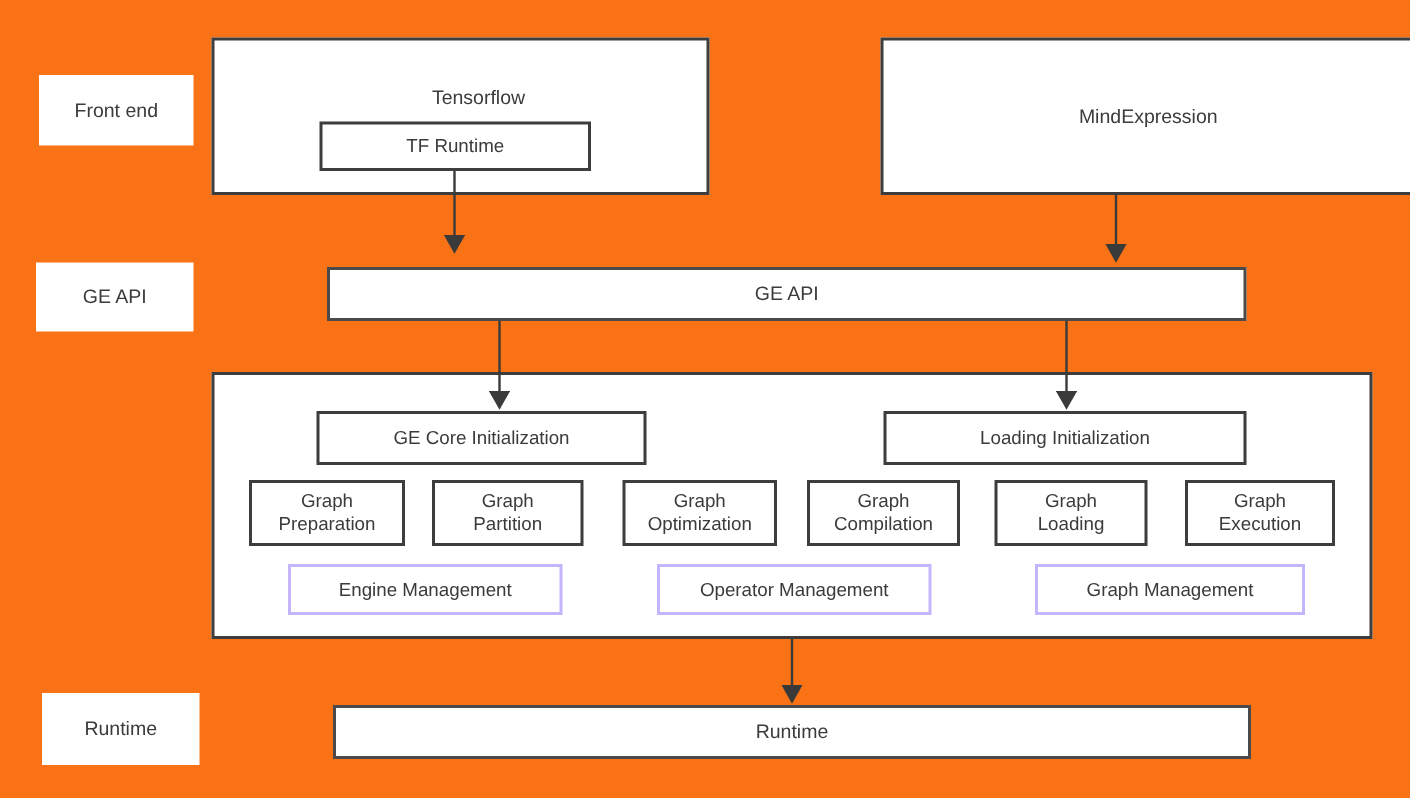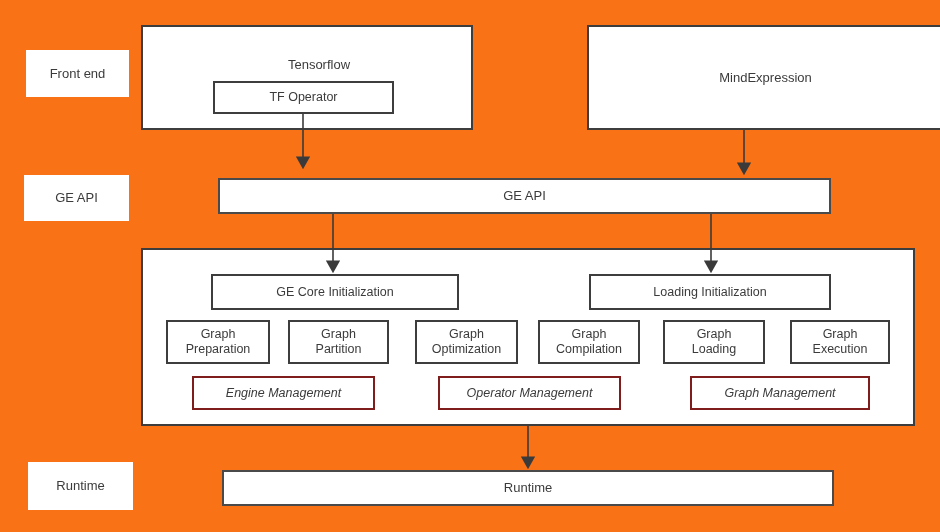--- a/index.html
+++ b/index.html
@@ -52,23 +52,22 @@
   }
   .bar {
     border: 2px solid #4a4a4a;
     font-size: 13px;
   }
   .init {
     border: 2px solid #3d3d3d;
     font-size: 12.5px;
   }
   .mgmt {
-    border: 2px solid #7f1d1d;
+    border: 2px solid #c4b5fd;
     font-size: 12.5px;
-    font-style: italic;
   }
   svg.arrows {
     position: absolute;
     left: 0;
     top: 0;
     width: 940px;
     height: 532px;
     pointer-events: none;
   }
 </style>
@@ -81,29 +80,29 @@
 
   <div class="box stage-label" style="left:24px;  top:175px; width:105px; height:46px;">GE API</div>
 
 
   <div class="box stage-label" style="left:28px;  top:462px; width:105px; height:48px;">Runtime</div>
 
   <div class="box panel" style="left:141px; top:25px; width:332px; height:105px;padding-left:24px;">
     <span class="panel-title">Tensorflow</span>
   </div>
 
-  <div class="box unit" style="left:213px; top:81px; width:181px; height:33px;">TF Operator</div>
+  <div class="box unit" style="left:213px; top:81px; width:181px; height:33px;">TF Runtime</div>
 
   <div class="box panel panel-center" style="left:587px; top:25px; width:357px; height:105px;">MindExpression</div>
 
   <div class="box bar" style="left:218px; top:178px; width:613px; height:36px;">GE API</div>
 
   <div class="box panel" style="left:141px; top:248px; width:774px; height:178px;"></div>
 
-  <div class="box init" style="left:211px; top:274px; width:248px; height:36px;">GE Core Initialization</div>
+  <div class="box init" style="left:211px; top:274px; width:220px; height:36px;">GE Core Initialization</div>
 
   <div class="box init" style="left:589px; top:274px; width:242px; height:36px;">Loading Initialization</div>
 
   <div class="box unit" style="left:166px; top:320px; width:104px; height:44px;">Graph
 Preparation</div>
 
   <div class="box unit" style="left:288px; top:320px; width:101px; height:44px;">Graph
 Partition</div>
 
   <div class="box unit" style="left:415px; top:320px; width:103px; height:44px;">Graph

